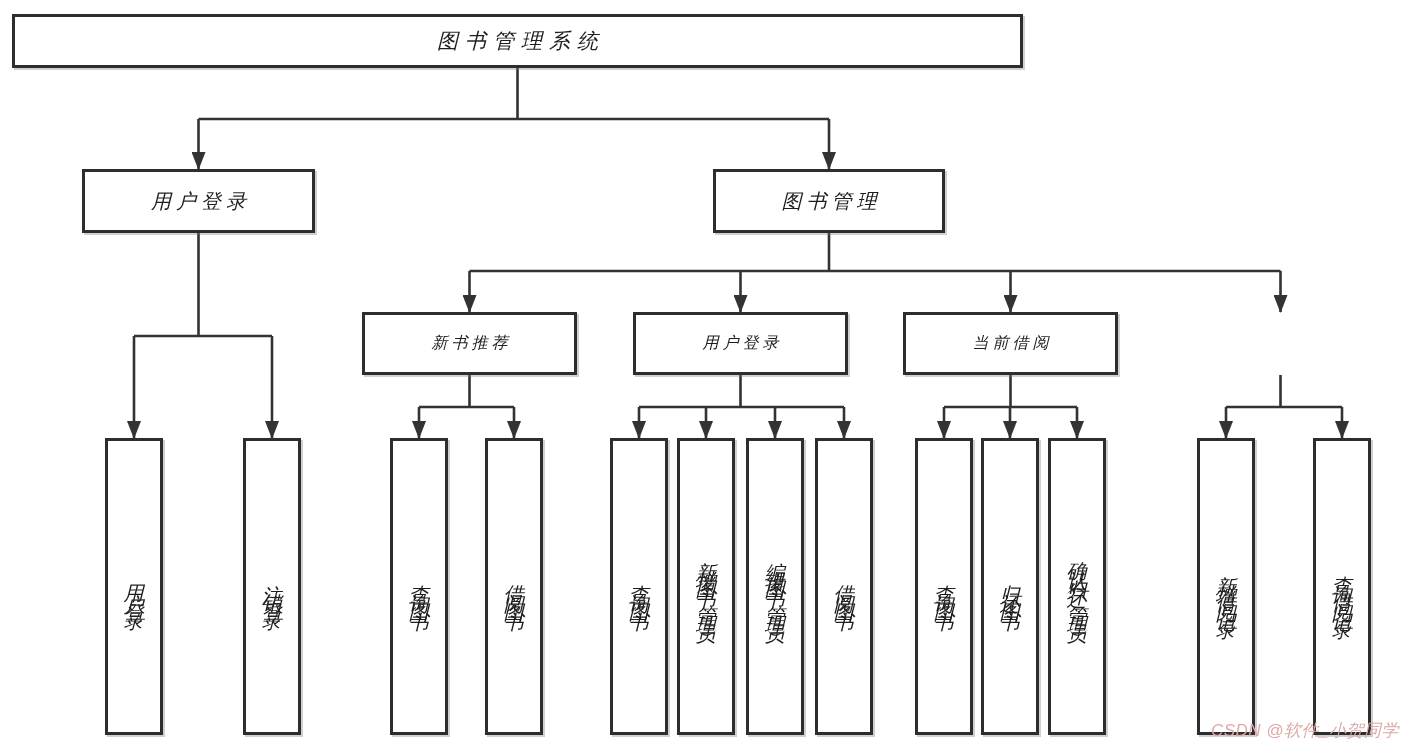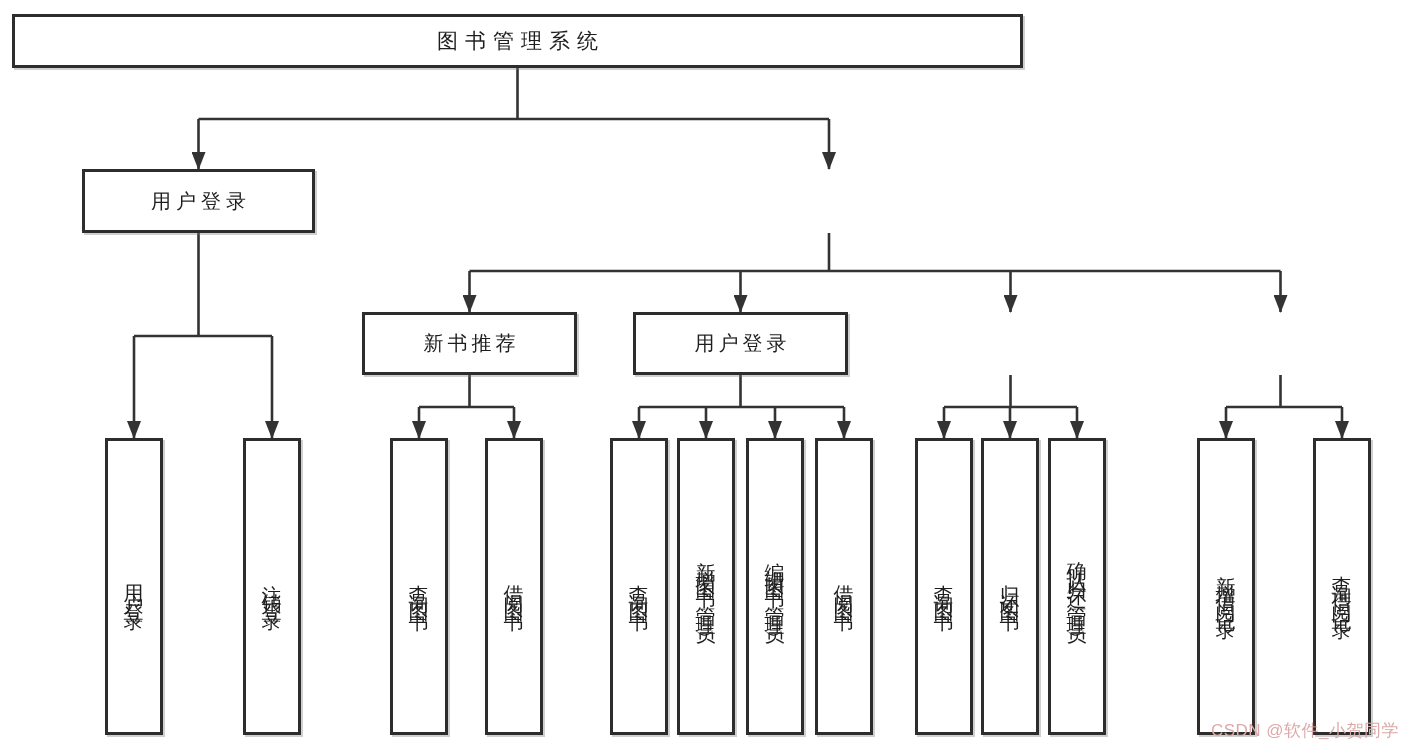--- a/index.html
+++ b/index.html
@@ -12,20 +12,21 @@
   * { margin: 0; padding: 0; box-sizing: border-box; }
   html, body { background: #fff; }
   body { font-family: "Liberation Sans", "DejaVu Sans", sans-serif; }
 
   .canvas {
     position: relative;
     width: 1405px;
     height: 747px;
     background: var(--background);
     overflow: hidden;
+    font-style: italic;
   }
 
   svg.connectors {
     position: absolute;
     left: 0; top: 0;
     width: 1405px; height: 747px;
     z-index: 1;
   }
   .conn {
     fill: none;
@@ -53,21 +54,21 @@
     font-size: 20px;
     letter-spacing: 5px;
     text-indent: 5px; 
   }
   .node.title .label {
     font-size: 21px;
     letter-spacing: 7px;
     text-indent: 7px;
   }
   .node.l2 .label {
-    font-size: 20px;
+    font-size: 16px;
     letter-spacing: 4px;
     text-indent: 4px;
   }
   .node.v .label {
     writing-mode: vertical-rl;
     text-orientation: mixed;
     font-size: 20px;
     line-height: 1;
     letter-spacing: 9px;
   }
@@ -133,27 +134,33 @@
     <path class="conn" marker-end="url(#arrow)" d="M1342 407 V438"></path>
   </svg>
 
   <div class="node h title" style="left:12px;top:14px;width:1011px;height:54px">
     <span class="label">图书管理系统</span>
   </div>
 
   <div class="node h" style="left:82px;top:169px;width:233px;height:64px">
     <span class="label">用户登录</span>
   </div>
+  <div class="node h" style="left:713px;top:169px;width:232px;height:64px">
+    <span class="label">图书管理</span>
+  </div>
 
   <div class="node h l2" style="left:362px;top:312px;width:215px;height:63px">
     <span class="label">新书推荐</span>
   </div>
   <div class="node h l2" style="left:633px;top:312px;width:215px;height:63px">
     <span class="label">用户登录</span>
   </div>
+  <div class="node h l2" style="left:903px;top:312px;width:215px;height:63px">
+    <span class="label">当前借阅</span>
+  </div>
 
   <div class="node v" style="left:105px;top:438px;width:58px;height:297px">
     <span class="label">用户登录</span>
   </div>
   <div class="node v" style="left:243px;top:438px;width:58px;height:297px">
     <span class="label">注销登录</span>
   </div>
 
   <div class="node v" style="left:390px;top:438px;width:58px;height:297px">
     <span class="label">查询图书</span>

